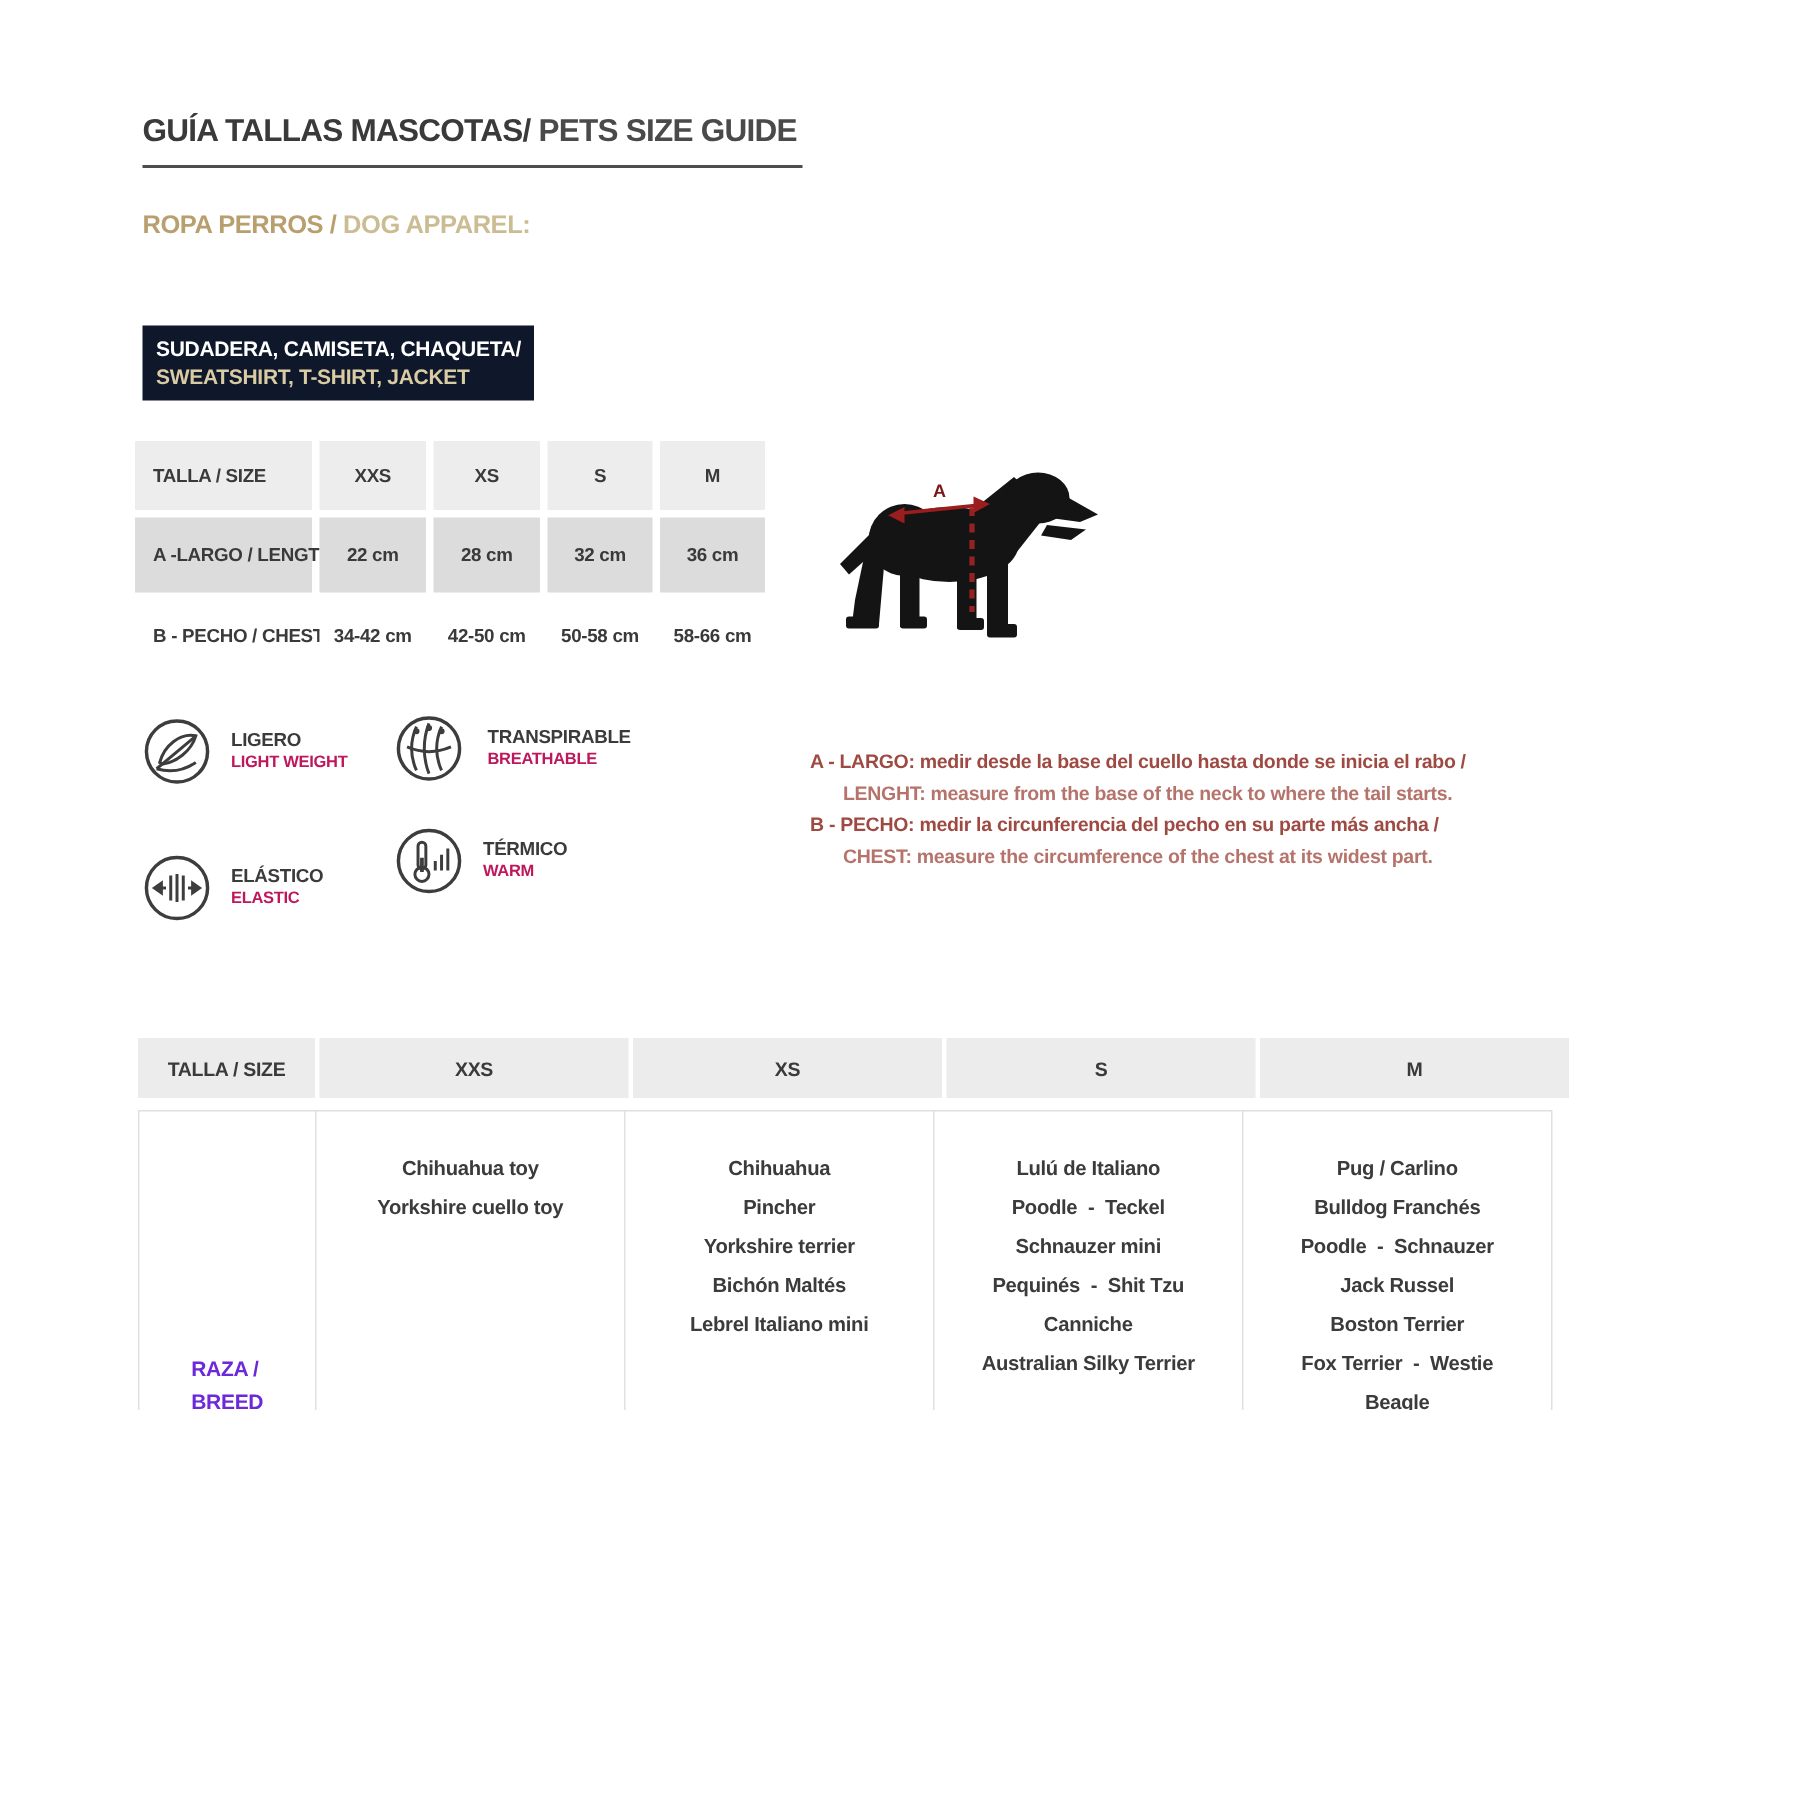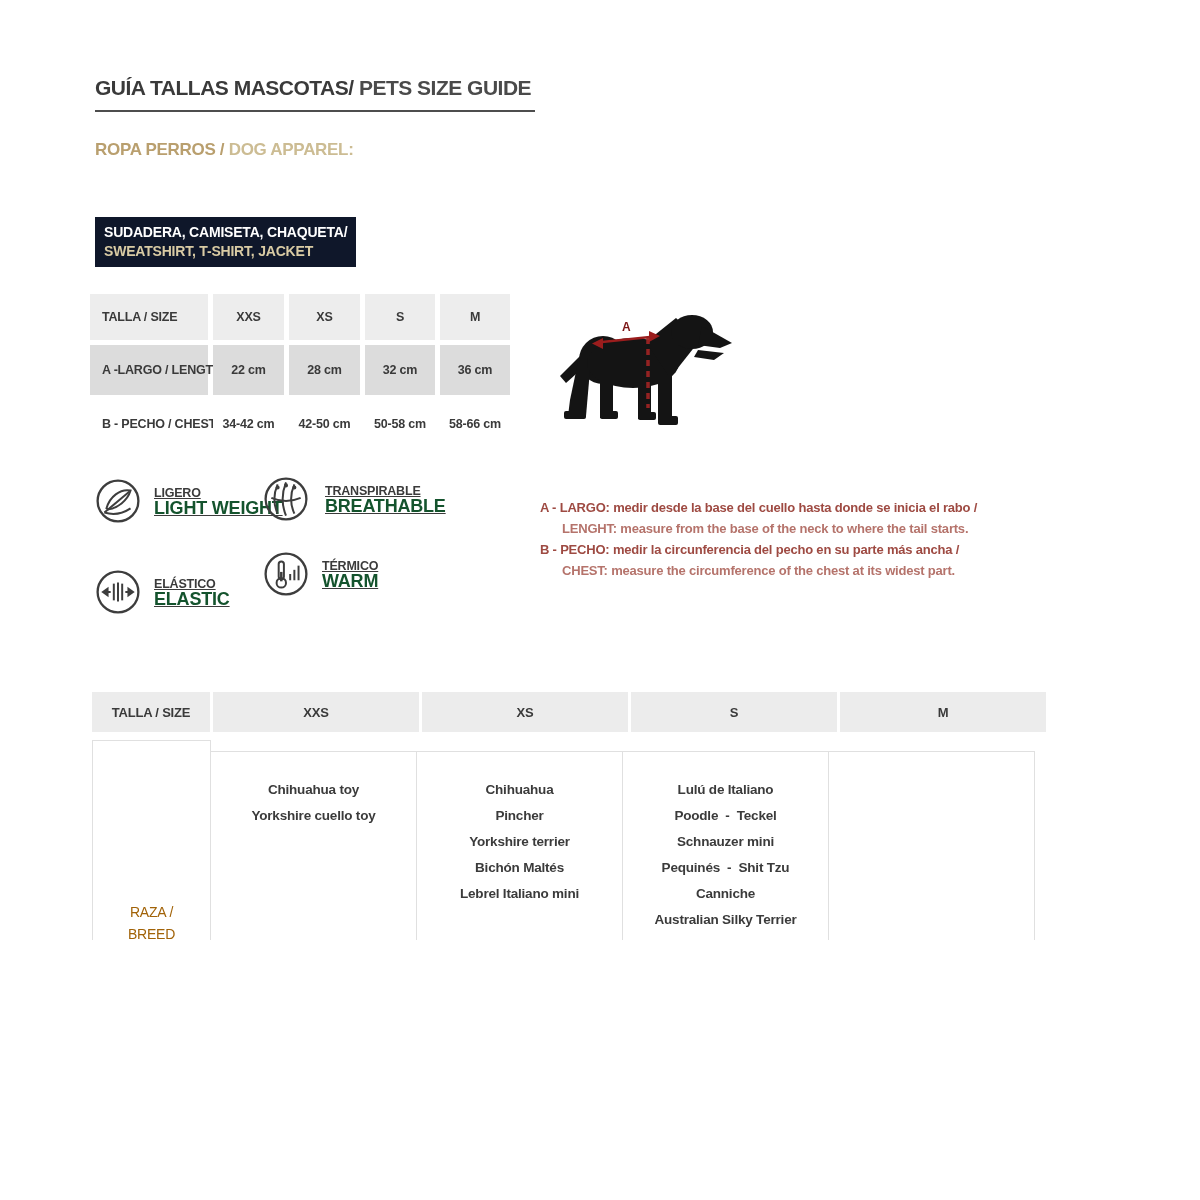--- a/index.html
+++ b/index.html
@@ -38,23 +38,23 @@
     font-size:12.5px;font-weight:800;letter-spacing:-0.2px;color:#3a3a3a;white-space:nowrap;
   }
   .st-cell.first{justify-content:flex-start;padding-left:12px;}
   .st-cell.h{background:#ededed;}
   .st-cell.a{background:#dcdcdc;}
   .st-cell.b{background:#ffffff;}
   
   .diagram{position:absolute;left:548px;top:300px;width:210px;height:140px;}
   
   .feature{position:absolute;display:flex;align-items:center;gap:13px;}
-  .feature .txt{display:flex;flex-direction:column;line-height:15px;text-decoration:underline;}
+  .feature .txt{display:flex;flex-direction:column;line-height:15px;}
   .feature .es{font-size:12.5px;font-weight:800;letter-spacing:-0.2px;color:#3b3b3b;}
-  .feature .en{font-size:18px;font-weight:600;letter-spacing:-0.2px;color:#14532d;}
+  .feature .en{font-size:11px;font-weight:600;letter-spacing:-0.2px;color:#be185d;}
   .f1{left:95px;top:478px;}
   .f2{left:263px;top:476px;gap:16px;}
   .f3{left:95px;top:551px;margin-top:18px;}
   .f4{left:263px;top:551px;}
   
   .notes{position:absolute;left:540px;top:497px;width:440px;font-size:13px;line-height:21px;letter-spacing:-0.2px;}
   .note-l1{color:#9e4a42;font-weight:700;}
   .note-l1 .lbl{font-weight:800;}
   .note-en{margin-left:22px;color:#b5736b;font-weight:600;}
   
@@ -62,26 +62,26 @@
   .bh-cell{
     height:40px;background:#ececec;display:flex;align-items:center;justify-content:center;
     font-size:13px;font-weight:800;letter-spacing:-0.2px;color:#3a3a3a;
   }
   .bh-first{width:118px;}
   .bh-size{width:206px;}
   .breed-body{position:absolute;left:92px;top:740px;display:flex;height:365px;}
   .bb-cell{
     position:relative;border:1px solid #e0e0e0;background:#fff;box-sizing:border-box;
   }
-  .bb-cell + .bb-cell{margin-left:-1px;margin-top:11px;}
+  .bb-cell + .bb-cell{margin-left:-1px;}
   .bb-first{width:119px;display:flex;align-items:center;justify-content:center;}
   .bb-col{width:207px;}
   .row-label{
-    text-align:center;font-size:14px;font-weight:400;letter-spacing:-0.2px;
-    line-height:22px;color:#a16207;
+    text-align:left;font-size:14px;font-weight:700;letter-spacing:-0.2px;
+    line-height:22px;color:#6d28d9;
   }
   .breed-list{padding-top:25px;text-align:center;}
   .breed-list div{
     font-size:13.5px;font-weight:700;letter-spacing:-0.2px;line-height:26px;
     color:#3b3b3b;white-space:pre-wrap;
   }
   .dog-slot{position:absolute;left:50%;transform:translateX(-50%);bottom:24px;line-height:0;}
   svg{display:block;}
 </style>
 </head>
@@ -317,20 +317,29 @@
             <rect x="78" y="91" width="11" height="4.5" rx="2"></rect>
           <rect x="64" y="82" width="8" height="13"></rect>
           <rect x="36" y="80" width="8" height="14"></rect>
             <rect x="33" y="91" width="11" height="4.5" rx="2"></rect>
           <rect x="50" y="82" width="7" height="13"></rect>
         </svg>
       </div>
     </div>
 
     <div class="bb-cell bb-col">
+      <div class="breed-list">
+          <div>Pug / Carlino</div>
+          <div>Bulldog Franchés</div>
+          <div>Poodle  -  Schnauzer</div>
+          <div>Jack Russel</div>
+          <div>Boston Terrier</div>
+          <div>Fox Terrier  -  Westie</div>
+          <div>Beagle</div>
+        </div>
       <div class="dog-slot">
         <svg width="122" height="112" viewBox="0 0 120 110" fill="#141414">
           <polygon points="78,26 74,4 90,16"></polygon>
             <circle cx="76" cy="7" r="4"></circle>
           <polygon points="96,14 106,2 110,22"></polygon>
             <circle cx="105" cy="5" r="4"></circle>
           <circle cx="92" cy="36" r="20"></circle>
           <rect x="84" y="42" width="28" height="15" rx="7"></rect>
           <ellipse cx="64" cy="70" rx="34" ry="24"></ellipse>
           <ellipse cx="36" cy="72" rx="20" ry="19"></ellipse>

